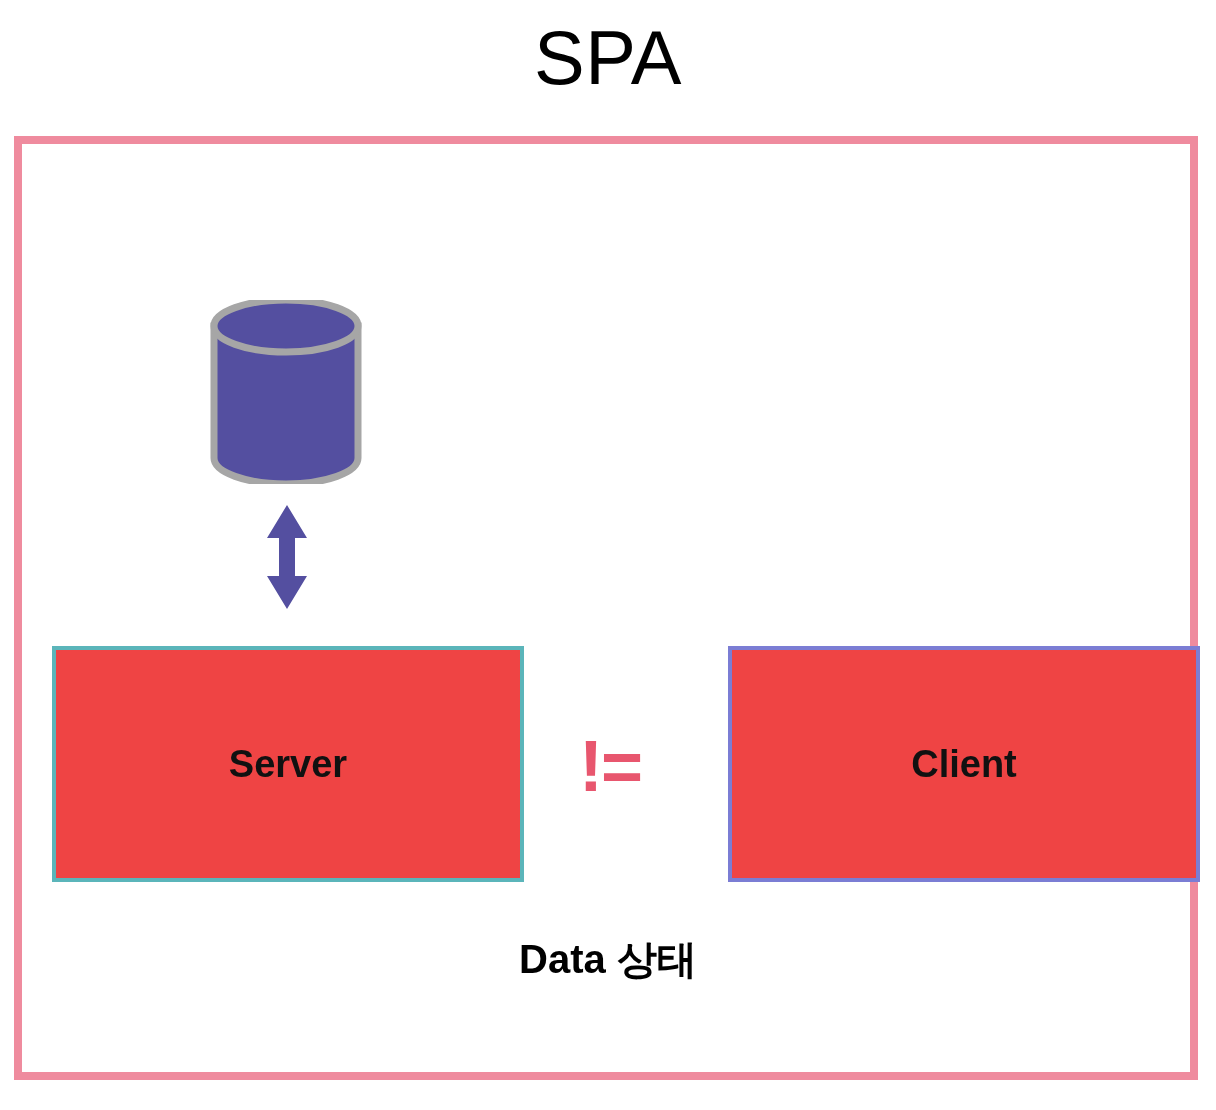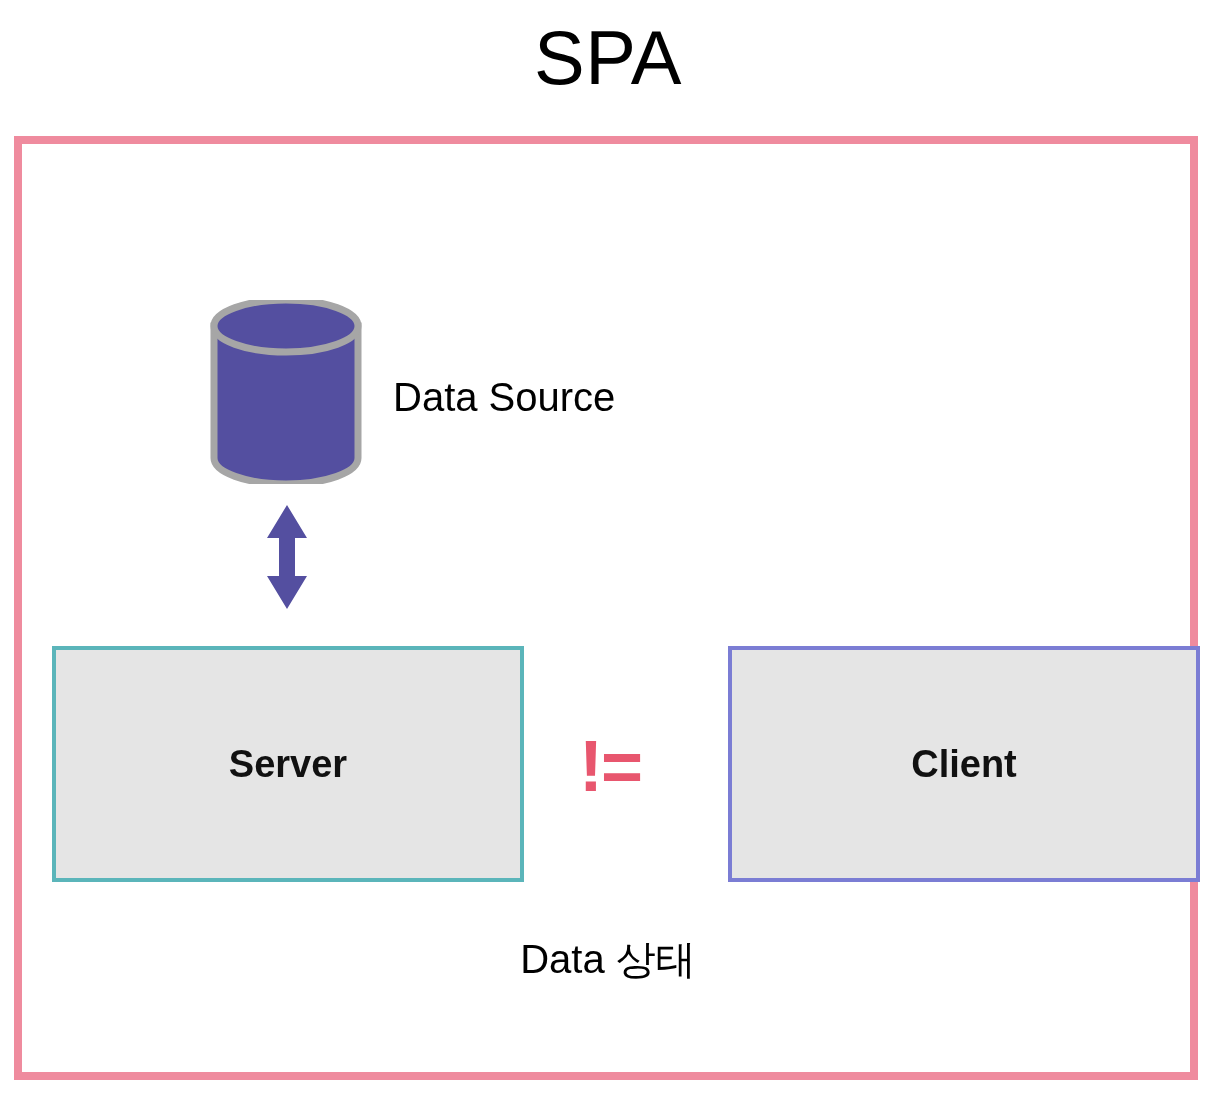--- a/index.html
+++ b/index.html
@@ -77,21 +77,21 @@
     top: 502px;
     width: 50px;
     height: 110px;
   }
   .arrow svg { display: block; }
 
   
   .node-box {
     position: absolute;
     box-sizing: border-box;
-    background: #e5e5e5;
+    background: #ef4444;
     display: flex;
     align-items: center;
     justify-content: center;
   }
   .node-box .node-label {
     font-size: 38px;
     font-weight: 700;
     color: #111111;
     white-space: nowrap;
   }
@@ -129,42 +129,41 @@
 
   
   .caption {
     position: absolute;
     left: 0;
     top: 930px;
     width: 1216px;
     text-align: center;
     font-size: 40px;
     line-height: 58px;
-    font-weight: 400;
+    font-weight: 700;
     color: #000000;
     white-space: nowrap;
   }
 </style>
 </head>
 <body>
 
 <div id="canvas">
 
   <div class="title">SPA</div>
 
   <div class="outer-box"></div>
 
   <div class="cylinder">
     <svg width="152" height="184" viewBox="0 0 152 184" xmlns="http://www.w3.org/2000/svg">
       <path d="M4 26 L4 158 A72 26 0 0 0 148 158 L148 26 Z" fill="#544FA0" stroke="#A6A6A6" stroke-width="7"></path>
       <ellipse cx="76" cy="26" rx="72" ry="26" fill="#544FA0" stroke="#A6A6A6" stroke-width="7"></ellipse>
     </svg>
   </div>
 
-  <div class="data-source-label">Data Source</div>
 
   <div class="arrow">
     <svg width="50" height="110" viewBox="0 0 50 110" xmlns="http://www.w3.org/2000/svg">
       <polygon points="25,3 45,36 33,36 33,74 45,74 25,107 5,74 17,74 17,36 5,36" fill="#544FA0"></polygon>
     </svg>
   </div>
 
   <div class="node-box server-box">
     <span class="node-label">Server</span>
   </div>

